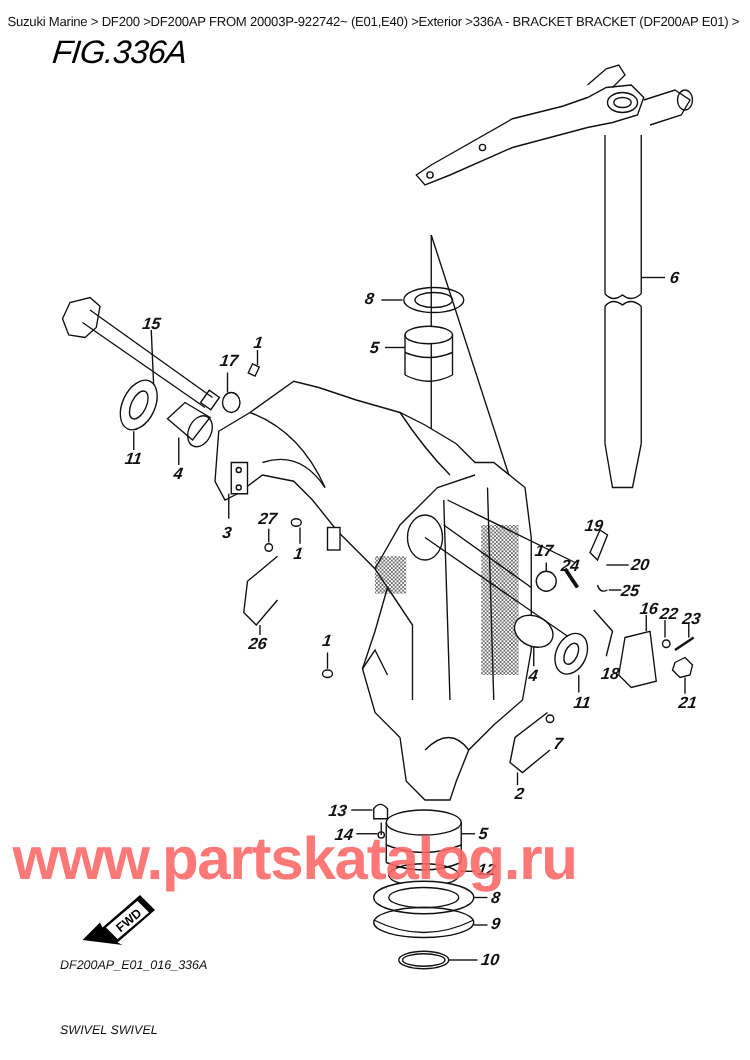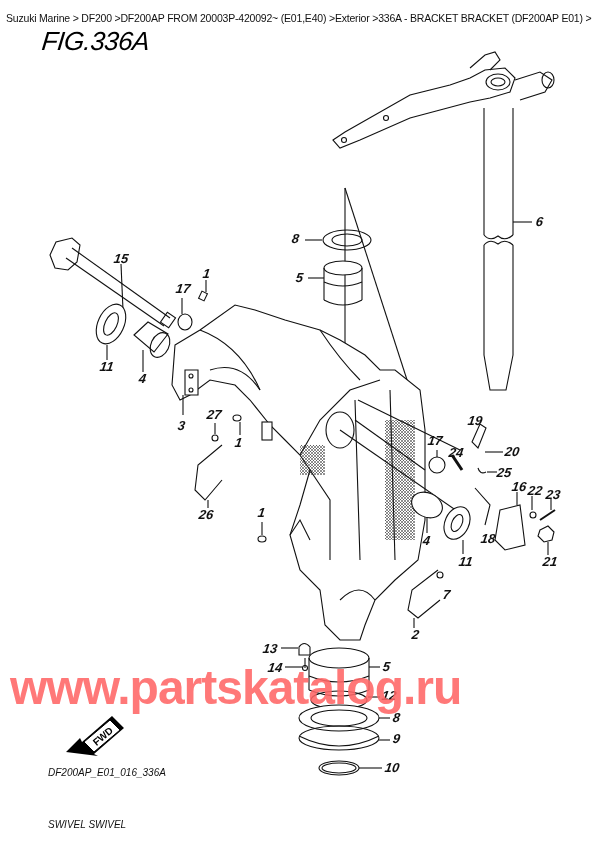--- a/index.html
+++ b/index.html
@@ -11,21 +11,21 @@
   .callout { position:absolute; font-size:13px; font-style:italic; font-weight:bold; color:#111; transform:skewX(-8deg); cursor:pointer; }
   .watermark { position:absolute; left:10px; top:660px; font-size:48px; font-weight:bold; color:#ff6666; opacity:0.88; letter-spacing:-1px; white-space:nowrap; pointer-events:none; }
   .footer-code { position:absolute; left:48px; top:767px; font-size:10px; font-style:italic; color:#111; }
   .footer-name { position:absolute; left:48px; top:819px; font-size:10px; font-style:italic; color:#111; }
   .fwd { position:absolute; left:62px; top:708px; width:70px; height:50px; }
 </style>
 </head>
 <body>
 
 <div class="breadcrumb">
-  <span class="crumb">Suzuki Marine</span><span> &gt; </span><span class="crumb">DF200</span><span> &gt;</span><span class="crumb">DF200AP FROM 20003P-420092~ (E01,E40)</span><span> &gt;</span><span class="crumb">Exterior</span><span> &gt;</span><span class="crumb">336A - BRACKET BRACKET (DF200AP E01)</span><span> &gt;</span>
+  <span class="crumb">Suzuki Marine</span><span> &gt; </span><span class="crumb">DF200</span><span> &gt;</span><span class="crumb">DF200AP FROM 20003P-922742~ (E01,E40)</span><span> &gt;</span><span class="crumb">Exterior</span><span> &gt;</span><span class="crumb">336A - BRACKET BRACKET (DF200AP E01)</span><span> &gt;</span>
 </div>
 
 <div class="fig-title">FIG.336A</div>
 
 <svg class="diagram" viewBox="0 0 600 848" fill="none" stroke="#111" stroke-width="1.1">
 
   <g>
     <path d="M333 140 L345 132 L410 95 L450 85 L470 78 L485 70 L505 68 L515 78 L510 92 L490 98 L470 102 L440 110 L410 118 L360 140 L340 148 Z" fill="#fff"></path>
     <ellipse cx="498" cy="82" rx="12" ry="8"></ellipse>
     <ellipse cx="498" cy="82" rx="7" ry="4"></ellipse>

